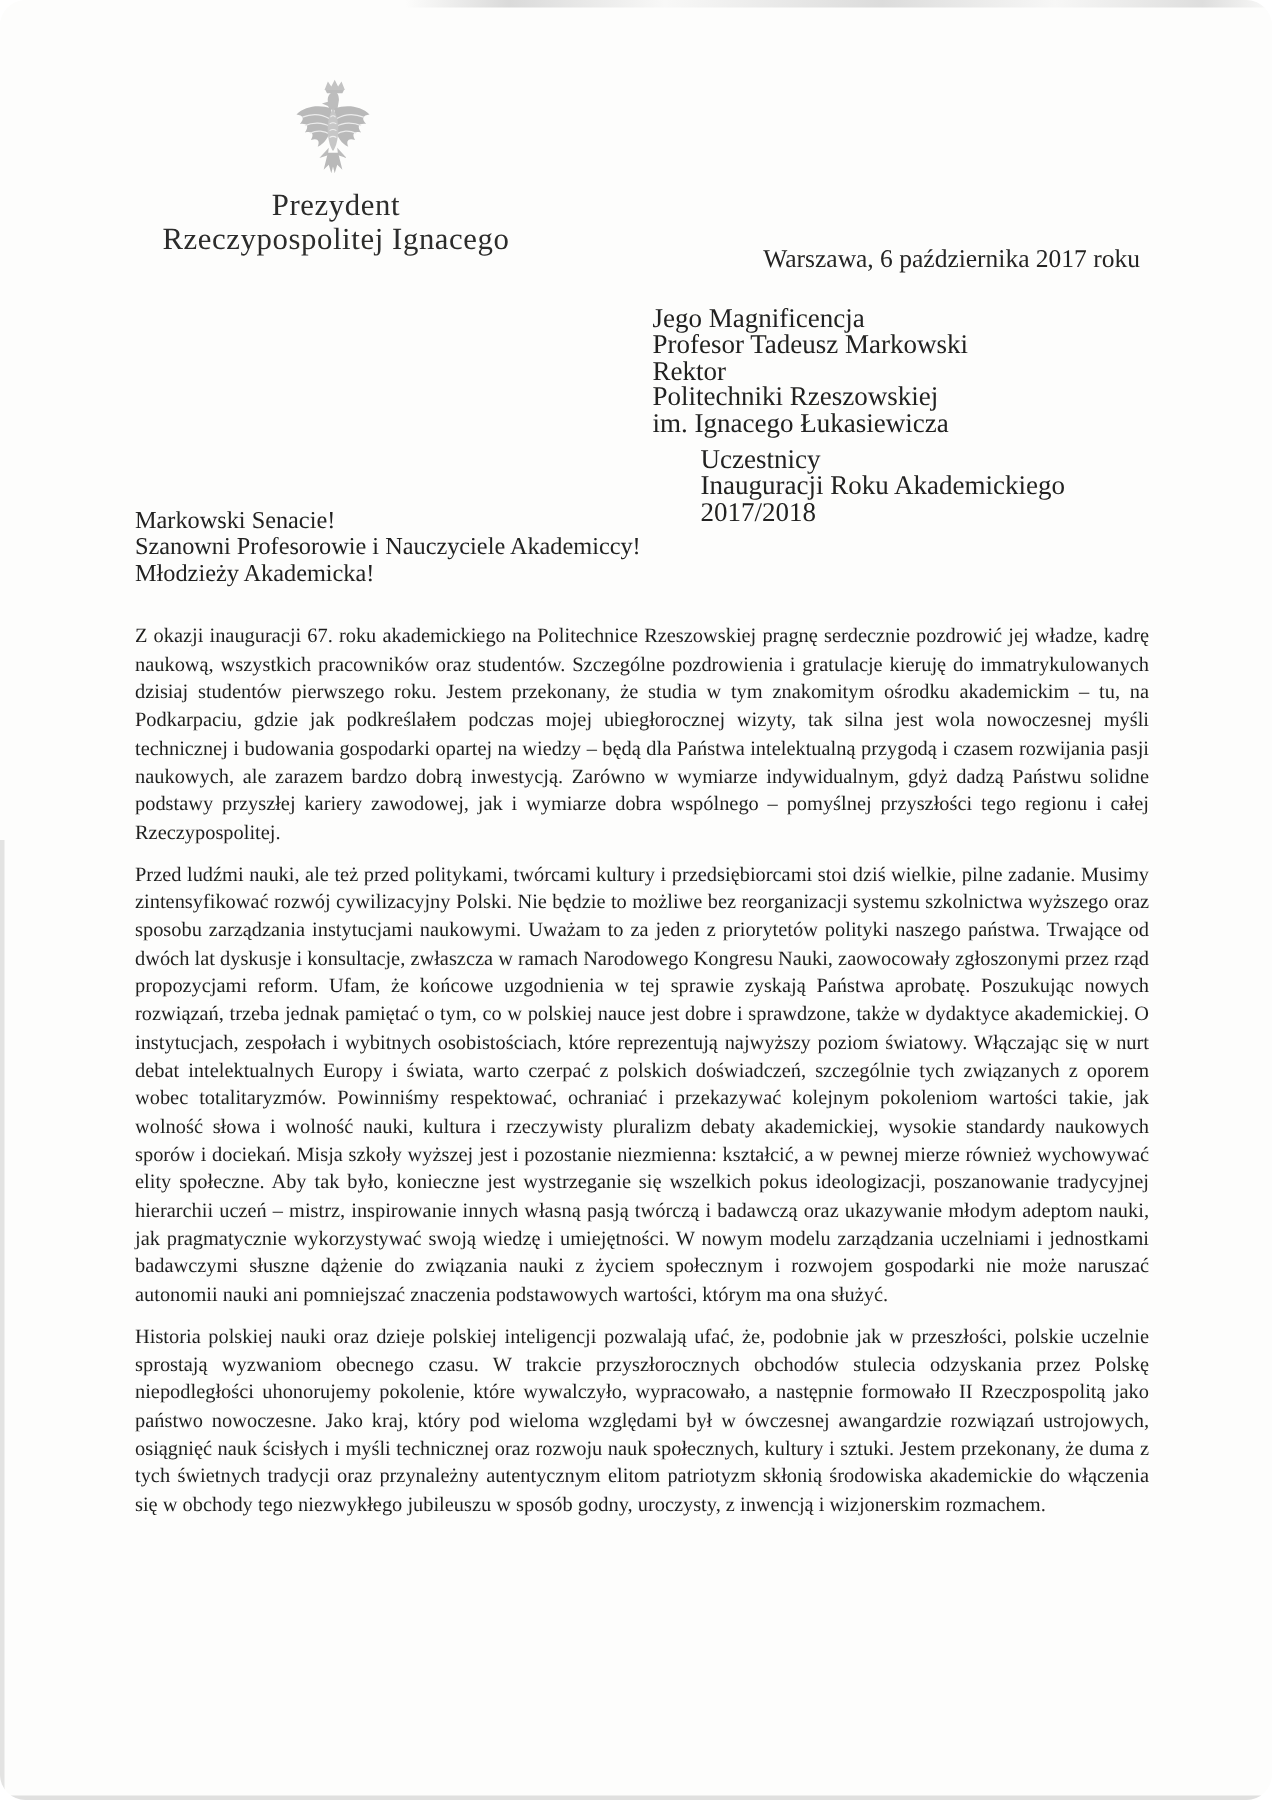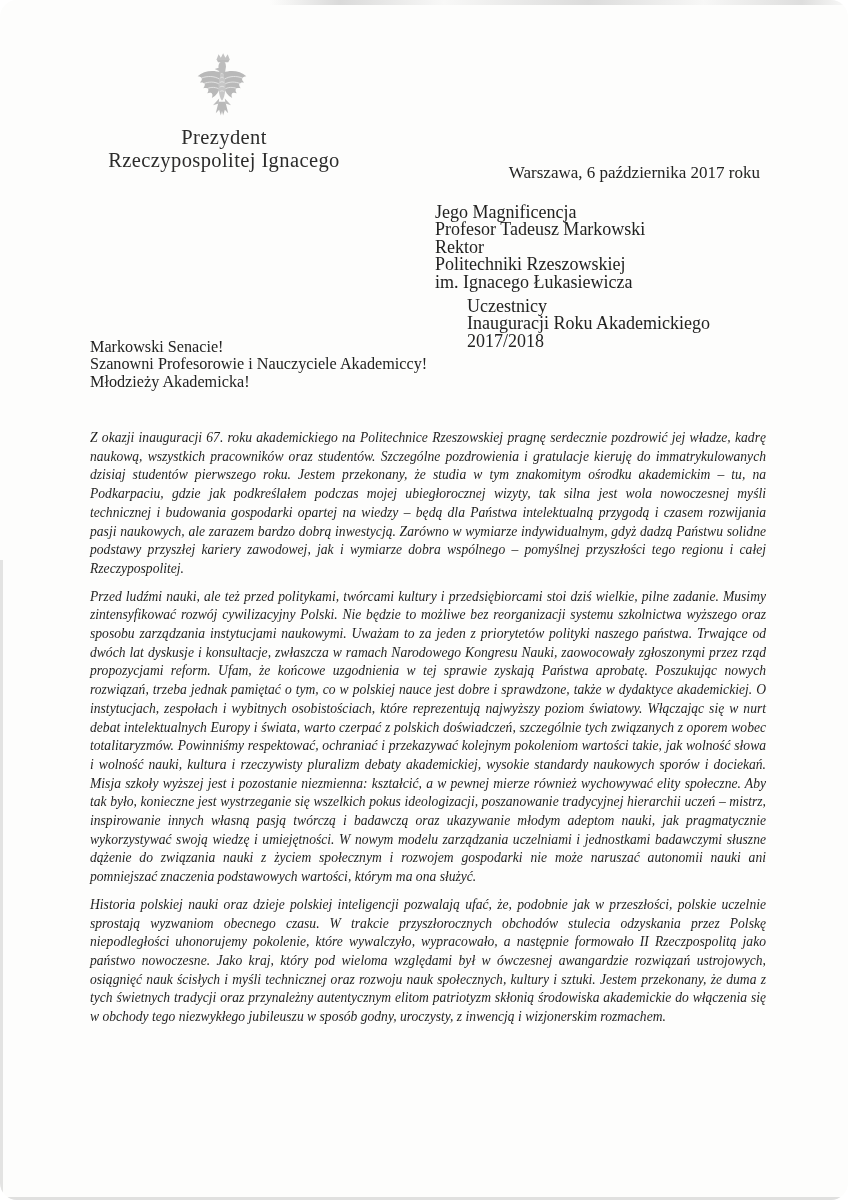--- a/index.html
+++ b/index.html
@@ -66,25 +66,24 @@
 
   
   .salutations {
     position: absolute; left: 90px; top: 339px; width: 560px;
     font-size: 16.2px; line-height: 17.3px;
     color: #222221;
   }
 
   
   .letter-body {
-    position: absolute; left: 90px; top: 429px; width: 676px;
+    position: absolute; left: 90px; top: 415px; width: 676px;
     font-size: 13.6px; line-height: 18.7px;
     text-align: justify;
     color: #1f1f1e;
-    font-style: italic;
   }
   .letter-body p { margin: 0 0 9px 0; }
   .letter-body p:last-child { margin-bottom: 0; }
 </style>
 </head>
 <body>
 
 <div class="page">
 
   <div class="artifact-top"></div>

